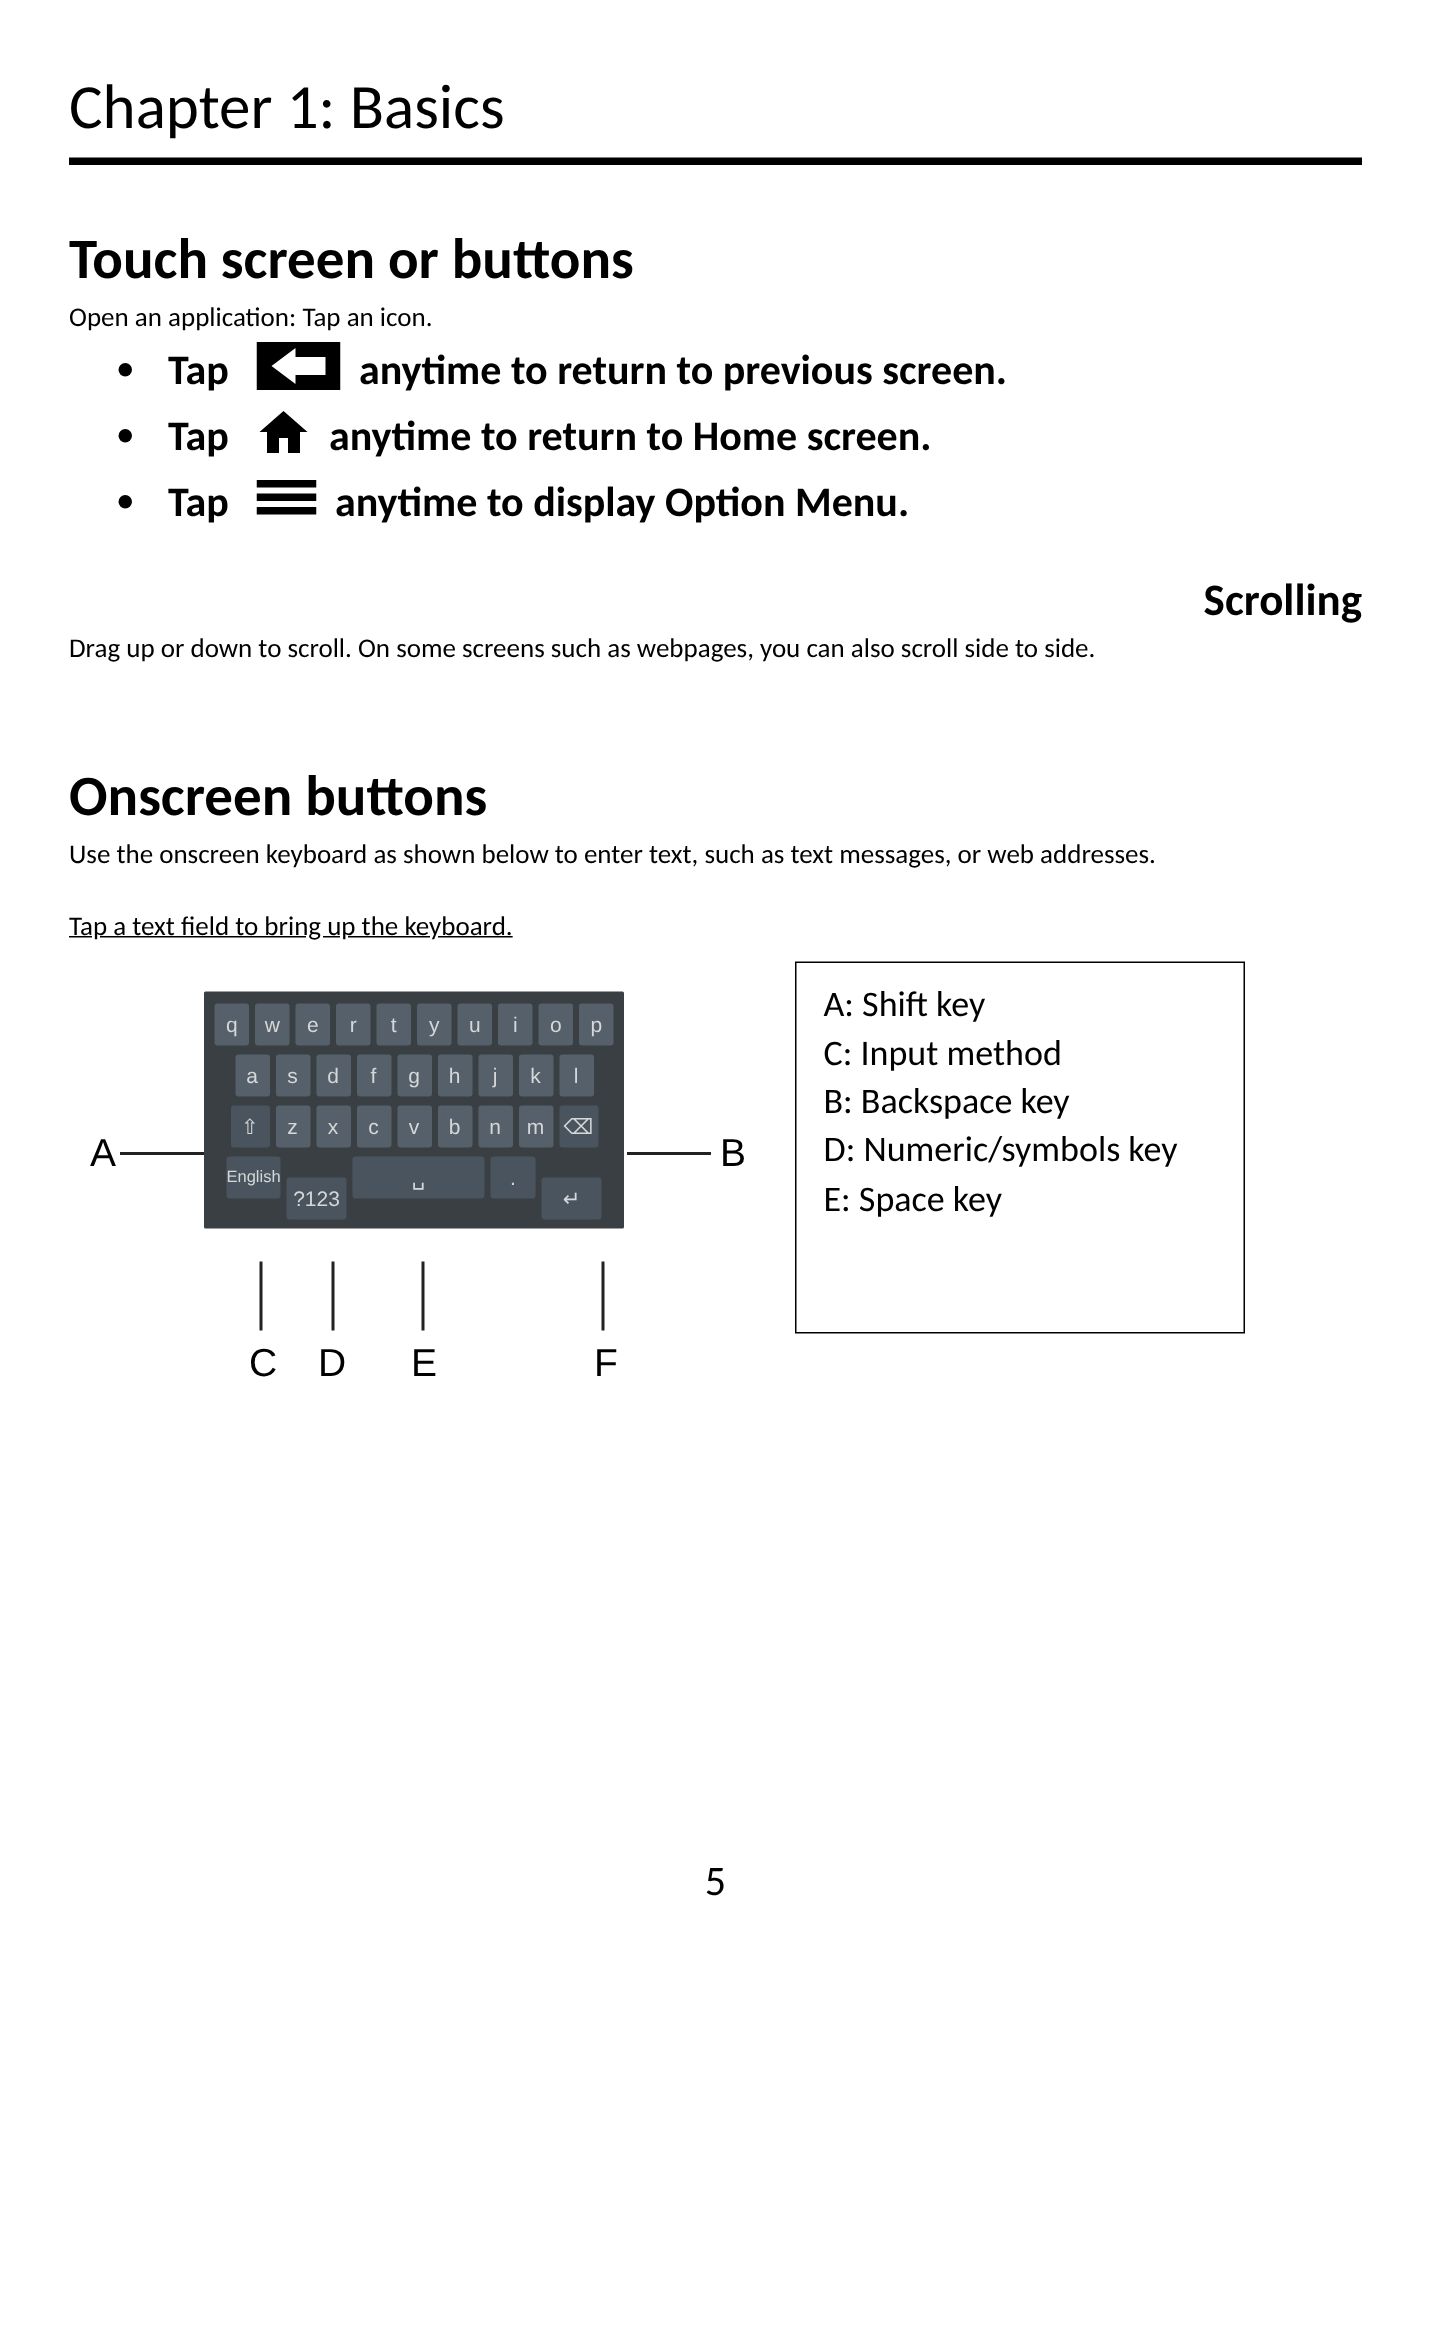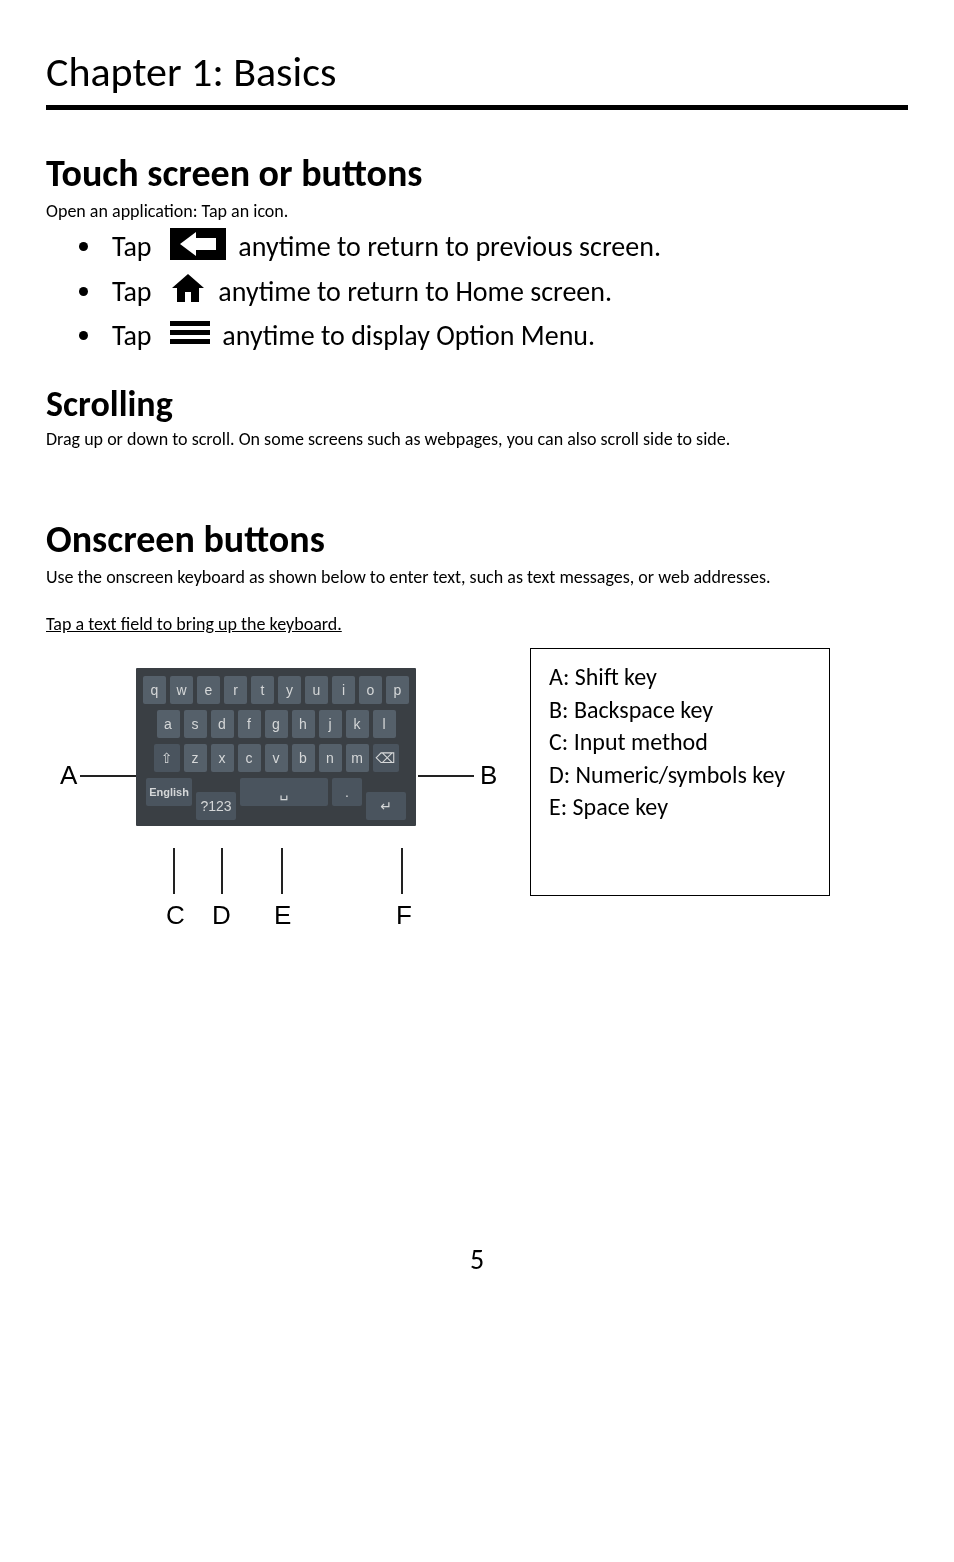--- a/index.html
+++ b/index.html
@@ -28,38 +28,40 @@
   }
   .body-text {
     font-size: 18px;
     line-height: 1.3;
     margin: 0 0 4px 0;
   }
   .bullet-list {
     list-style: disc;
     padding-left: 58px;
     margin: 4px 0 16px 0;
+    font-weight: bold;
   }
   .bullet-list li {
     font-size: 28px;
     line-height: 1.45;
     padding-left: 8px;
   }
   .bullet-list li .tap-word {
     margin-right: 6px;
   }
   .icon-wrap {
     display: inline-block;
     vertical-align: middle;
     margin: 0 6px;
   }
   .sub-heading {
-    font-size: 36px;
+    font-size: 30px;
     font-weight: bold;
     margin: 24px 0 2px 0;
+    text-align: right;
   }
   .section-gap { height: 60px; }
   .kb-figure-area {
     display: flex;
     align-items: flex-start;
     gap: 24px;
     margin-top: 12px;
   }
   .kb-diagram {
     flex: 0 0 auto;
@@ -101,21 +103,21 @@
     color: #d5d7d8;
     font-size: 14px;
     width: 23px;
     height: 28px;
     display: flex;
     align-items: center;
     justify-content: center;
     border-radius: 2px;
     font-family: Arial, sans-serif;
   }
-  .kb-key.wide { width: 46px; font-size: 11px; font-weight: bold; }
+  .kb-key.wide { width: 36px; font-size: 11px; }
   .kb-key.space { width: 88px; }
   .kb-key.med { width: 40px; margin-top: 14px; }
   .kb-key.dark { background: #4a545e; }
   .callout-letter {
     font-size: 26px;
     font-family: Arial, sans-serif;
     color: #222;
   }
   .callout-line {
     stroke: #222;
@@ -236,21 +238,21 @@
           <div class="kb-key dark space">␣</div>
           <div class="kb-key dark" style="width:30px;">.</div>
           <div class="kb-key dark med">↵</div>
         </div>
       </div>
     </div>
   </div>
 
   <div class="legend-box">
     <div>A:  Shift key</div>
+    <div>C: Input method</div>
     <div>B:  Backspace key</div>
-    <div>C: Input method</div>
     <div>D: Numeric/symbols key</div>
     <div>E:  Space key</div>
   </div>
 
 </div>
 
 <div class="page-number">5</div>
 
 </body></html>

